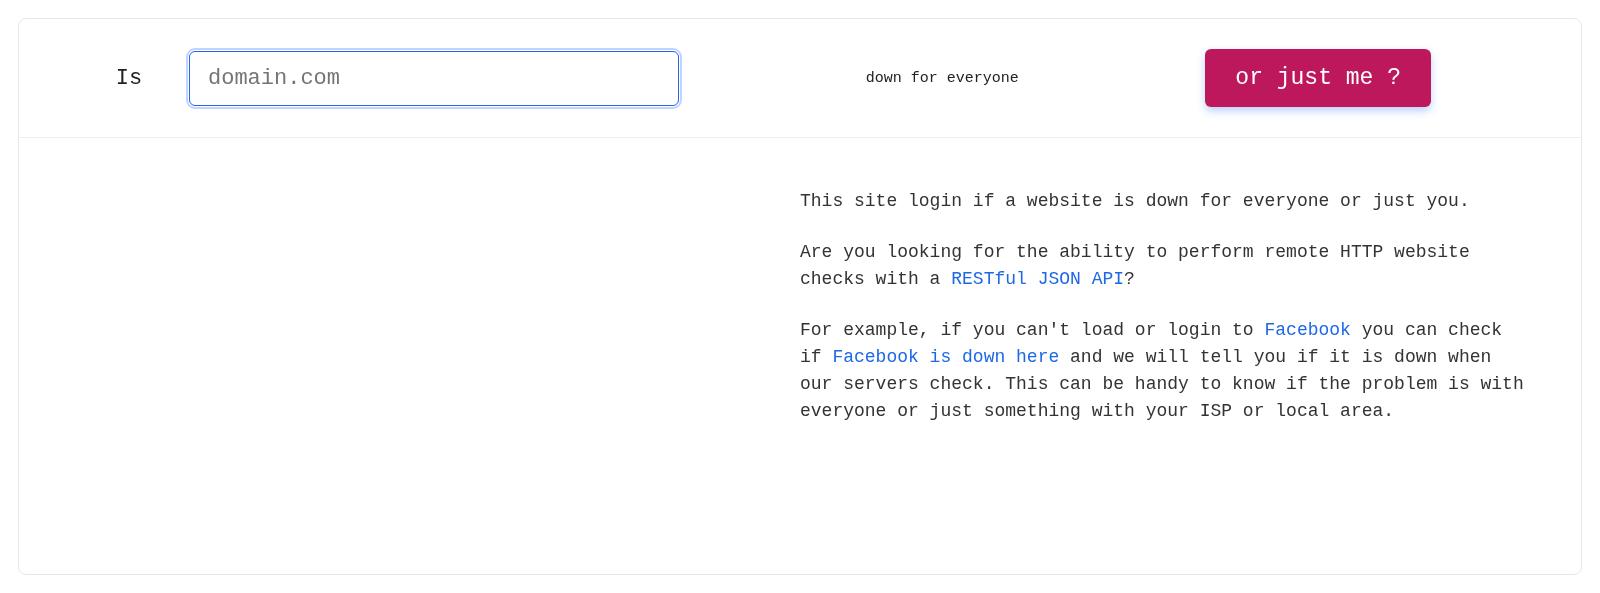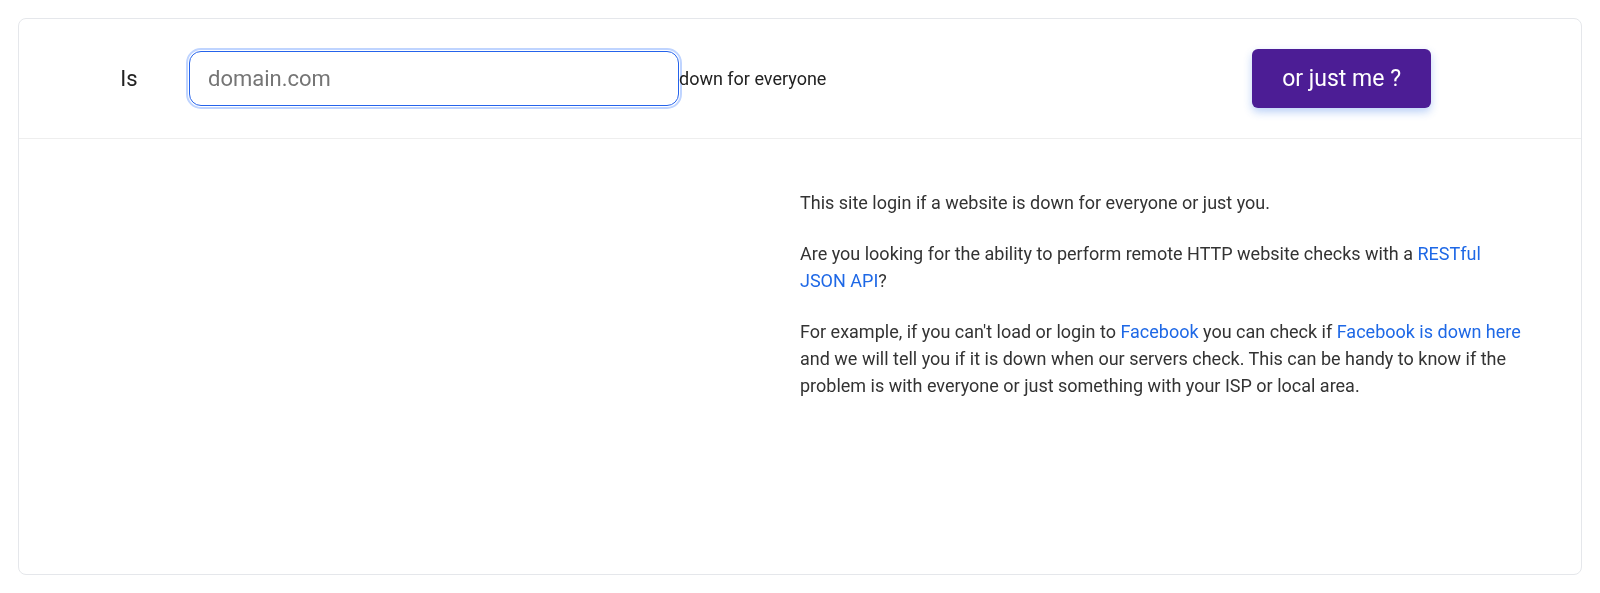--- a/index.html
+++ b/index.html
@@ -14,55 +14,57 @@
       height: 593px;
       padding: 18px;
     }
     .card {
       border: 1px solid #e5e7eb;
       border-radius: 8px;
       width: 100%;
       height: 100%;
       background: #ffffff;
       overflow: hidden;
+      font-family: Liberation Mono, monospace;
     }
     .header-row {
       display: flex;
       align-items: center;
       padding: 30px 50px 30px 50px;
       border-bottom: 1px solid #eeeeee;
       gap: 0;
     }
     .label-is {
       font-size: 22px;
       color: #222222;
       width: 120px;
       text-align: center;
     }
     .domain-input {
       font-size: 22px;
       color: #222222;
       padding: 14px 18px;
       border: 1px solid #2563eb;
-      border-radius: 12px;
+      border-radius: 6px;
       outline: 2px solid #bfd4ff;
       outline-offset: 1px;
       width: 490px;
       background: #ffffff;
       font-family: inherit;
     }
     .label-down {
-      font-size: 18px;
+      font-size: 15px;
       color: #222222;
       flex: 1;
+      text-align: center;
     }
     .check-button {
       font-size: 23px;
       color: #ffffff;
-      background: #4c1d95;
+      background: #be185d;
       border: none;
       border-radius: 6px;
       padding: 16px 30px;
       cursor: pointer;
       box-shadow: 0 4px 8px rgba(30, 104, 230, 0.3);
       font-family: inherit;
       white-space: nowrap;
       margin-right: 100px;
     }
     .content-row {

